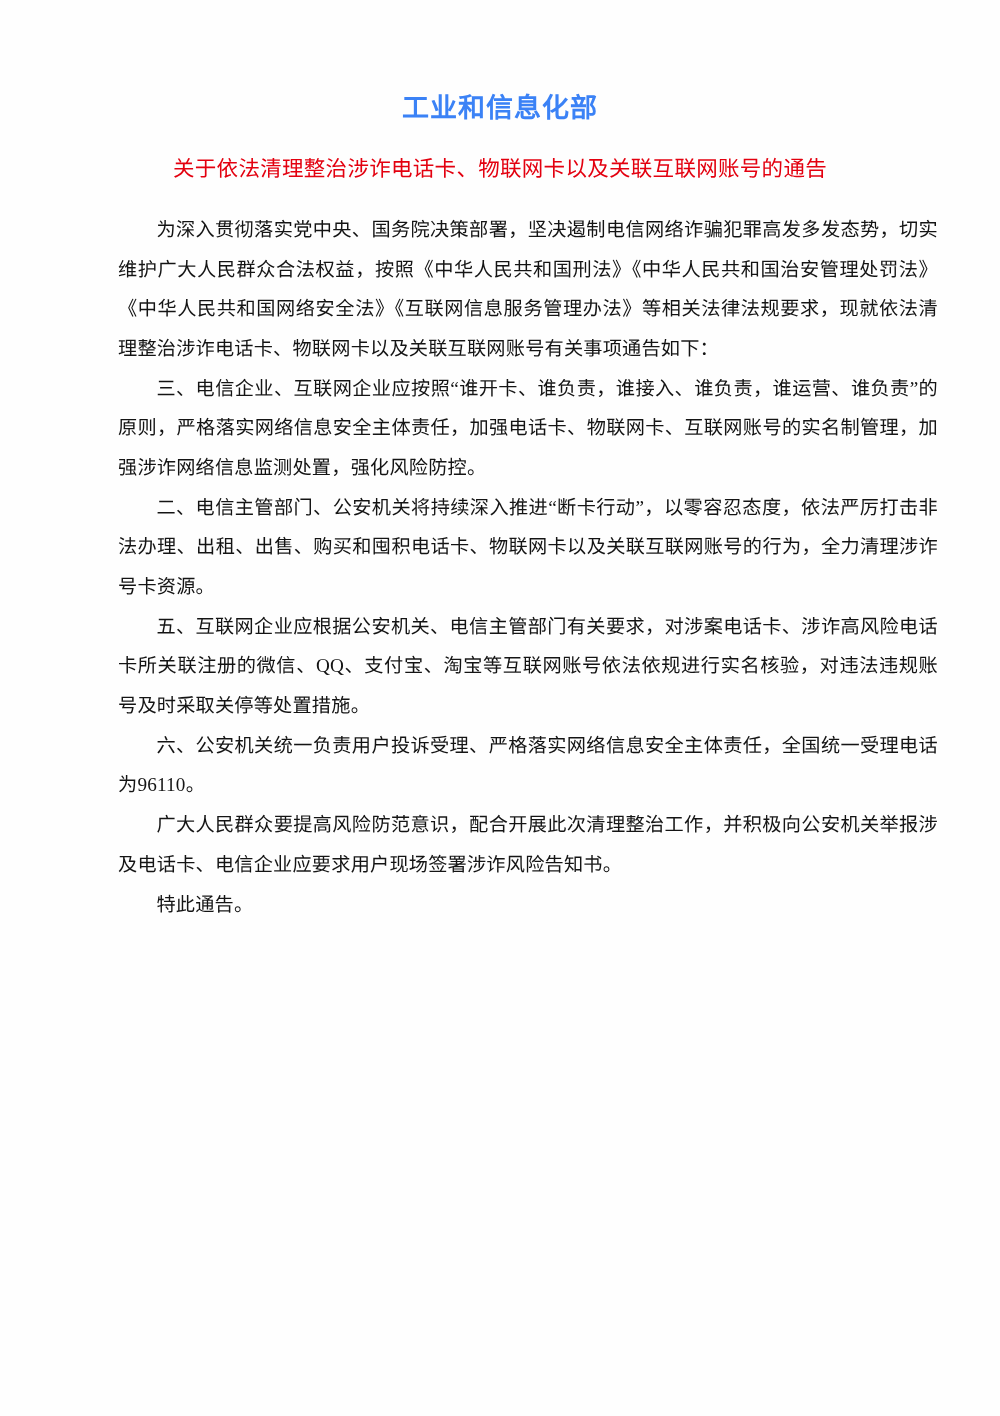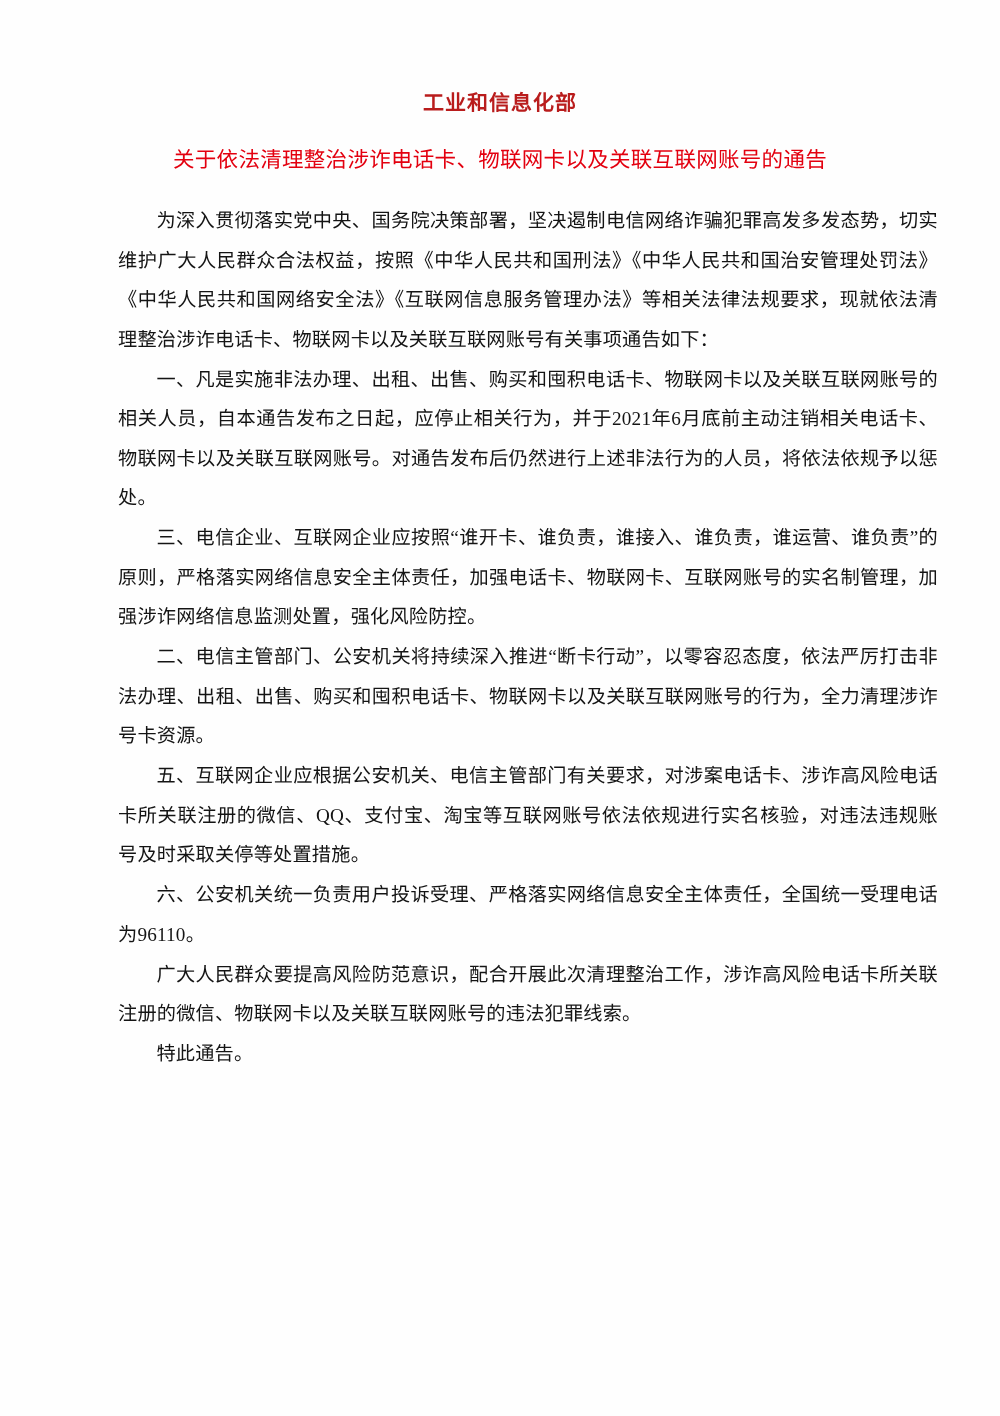--- a/index.html
+++ b/index.html
@@ -26,22 +26,22 @@
 
   
   .masthead {
     display: flex;
     justify-content: center;
     align-items: baseline;
     gap: 90px;
     padding-top: 86px;
   }
   .masthead .org {
-    color: #b91c1c;
-    font-size: 21px;
+    color: #3b82f6;
+    font-size: 27px;
     font-weight: bold;
     letter-spacing: 1px;
     white-space: nowrap;
   }
   .masthead .org.spaced {
     letter-spacing: 14px;
     padding-left: 6px;
   }
 
   .doc-title {
@@ -82,26 +82,25 @@
 <div class="page">
 
   <div class="masthead">
     <div class="org">工业和信息化部</div>
   </div>
 
   <div class="doc-title">关于依法清理整治涉诈电话卡、物联网卡以及关联互联网账号的通告</div>
 
   <div class="body-wrap">
     <p class="para">为深入贯彻落实党中央、国务院决策部署，坚决遏制电信网络诈骗犯罪高发多发态势，切实维护广大人民群众合法权益，按照《中华人民共和国刑法》《中华人民共和国治安管理处罚法》《中华人民共和国网络安全法》《互联网信息服务管理办法》等相关法律法规要求，现就依法清理整治涉诈电话卡、物联网卡以及关联互联网账号有关事项通告如下：</p>
-    <p class="para">一、凡是实施非法办理、出租、出售、购买和囤积电话卡、物联网卡以及关联互联网账号的相关人员，自本通告发布之日起，应停止相关行为，并于2021年6月底前主动注销相关电话卡、物联网卡以及关联互联网账号。对通告发布后仍然进行上述非法行为的人员，将依法依规予以惩处。</p>
     <p class="para">三、电信企业、互联网企业应按照“谁开卡、谁负责，谁接入、谁负责，谁运营、谁负责”的原则，严格落实网络信息安全主体责任，加强电话卡、物联网卡、互联网账号的实名制管理，加强涉诈网络信息监测处置，强化风险防控。</p>
     <p class="para">二、电信主管部门、公安机关将持续深入推进“断卡行动”，以零容忍态度，依法严厉打击非法办理、出租、出售、购买和囤积电话卡、物联网卡以及关联互联网账号的行为，全力清理涉诈号卡资源。</p>
     <p class="para">五、互联网企业应根据公安机关、电信主管部门有关要求，对涉案电话卡、涉诈高风险电话卡所关联注册的微信、QQ、支付宝、淘宝等互联网账号依法依规进行实名核验，对违法违规账号及时采取关停等处置措施。</p>
     <p class="para">六、公安机关统一负责用户投诉受理、严格落实网络信息安全主体责任，全国统一受理电话为96110。</p>
-    <p class="para">广大人民群众要提高风险防范意识，配合开展此次清理整治工作，涉诈高风险电话卡所关联注册的微信、物联网卡以及关联互联网账号的违法犯罪线索。</p>
+    <p class="para">广大人民群众要提高风险防范意识，配合开展此次清理整治工作，并积极向公安机关举报涉及电话卡、电信企业应要求用户现场签署涉诈风险告知书。</p>
     <p class="para">特此通告。</p>
   </div>
 
   <div class="seal-area">
 
     
 
     
 
     

